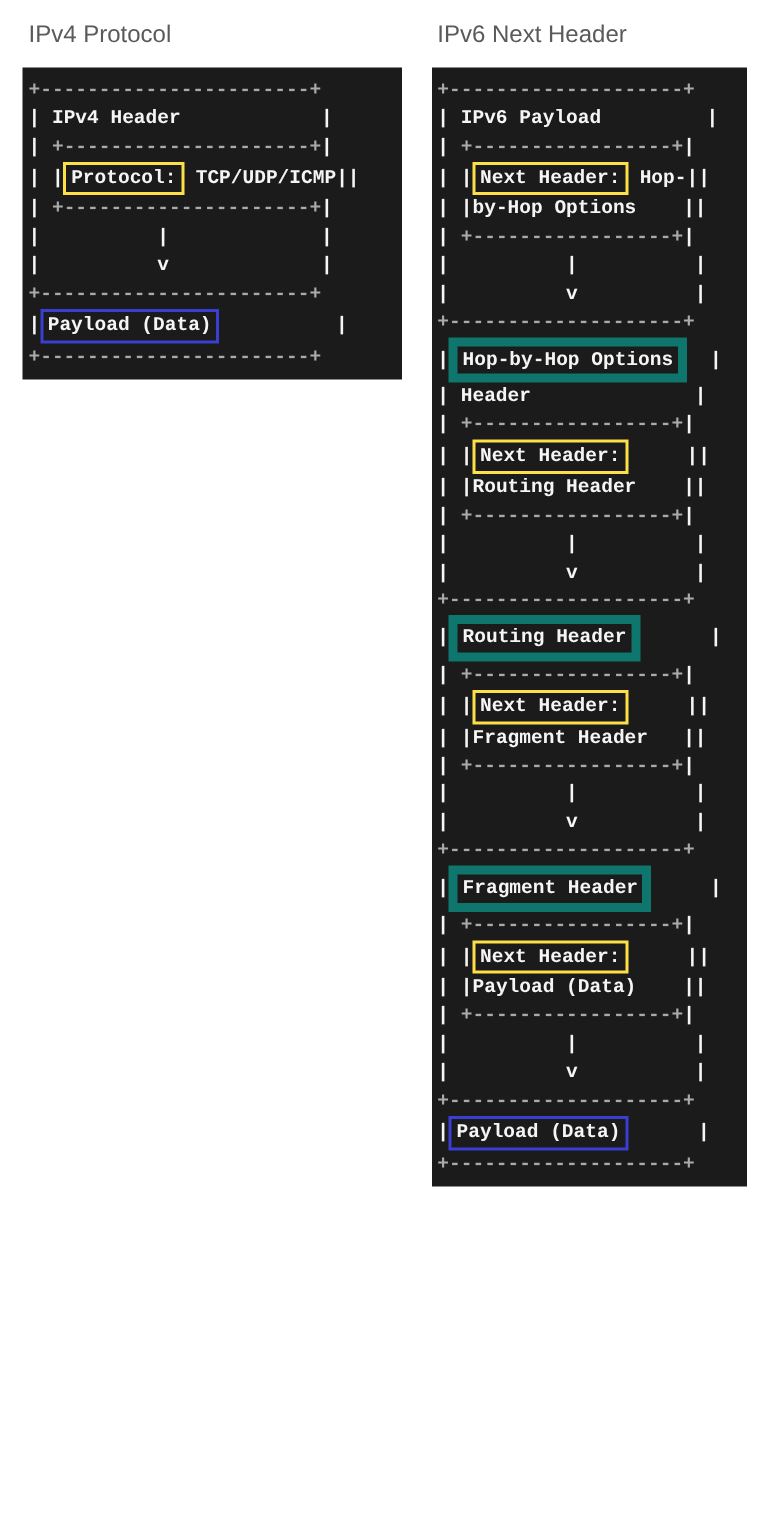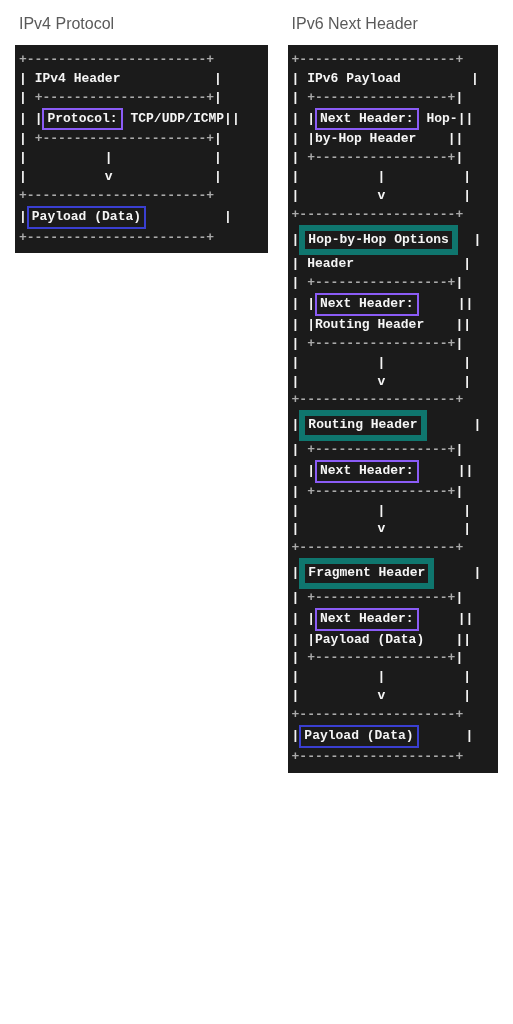--- a/index.html
+++ b/index.html
@@ -39,21 +39,21 @@
   }
   .line {
     white-space: pre;
     display: block;
   }
   .dash { color: #aaa; }
   .plus { color: #aaa; }
   .pipe { color: #f5f5f5; }
   .txt { color: #f5f5f5; text-align: right; }
   .hl-green {
-    border: 2px solid #8b5cf6;
+    border: 2px solid #fde047;
     padding: 0 3px;
     display: inline-block;
   }
   .hl-orange {
     border: 6px solid #0f766e;
     padding: 0 3px;
     display: inline-block;
   }
   .hl-blue {
     border: 2px solid #3a3fd1;
@@ -85,39 +85,40 @@
 
   <div class="col col-right">
     <div class="title">IPv6 Next Header</div>
 
     <div class="box">
 
       <span class="line"><span class="plus">+</span><span class="dash">--------------------</span><span class="plus">+</span></span>
       <span class="line"><span class="pipe">|</span> <span class="txt">IPv6 Payload</span>         <span class="pipe">|</span></span>
       <span class="line"><span class="pipe">|</span> <span class="plus">+</span><span class="dash">-----------------</span><span class="plus">+</span><span class="pipe">|</span></span>
       <span class="line"><span class="pipe">|</span> <span class="pipe">|</span><span class="hl-green">Next Header:</span> <span class="txt">Hop-</span><span class="pipe">|</span><span class="pipe">|</span></span>
-      <span class="line"><span class="pipe">|</span> <span class="pipe">|</span><span class="txt">by-Hop Header</span>    <span class="pipe">|</span><span class="pipe">|</span></span>
+      <span class="line"><span class="pipe">|</span> <span class="pipe">|</span><span class="txt">by-Hop Options</span>    <span class="pipe">|</span><span class="pipe">|</span></span>
       <span class="line"><span class="pipe">|</span> <span class="plus">+</span><span class="dash">-----------------</span><span class="plus">+</span><span class="pipe">|</span></span>
       <span class="line"><span class="pipe">|</span>          <span class="txt">|</span>          <span class="pipe">|</span></span>
       <span class="line"><span class="pipe">|</span>          <span class="txt">v</span>          <span class="pipe">|</span></span>
       <span class="line"><span class="plus">+</span><span class="dash">--------------------</span><span class="plus">+</span></span>
 
       <span class="line"><span class="pipe">|</span><span class="hl-orange">Hop-by-Hop Options</span>  <span class="pipe">|</span></span>
       <span class="line"><span class="pipe">|</span> <span class="txt">Header</span>              <span class="pipe">|</span></span>
       <span class="line"><span class="pipe">|</span> <span class="plus">+</span><span class="dash">-----------------</span><span class="plus">+</span><span class="pipe">|</span></span>
       <span class="line"><span class="pipe">|</span> <span class="pipe">|</span><span class="hl-green">Next Header:</span>     <span class="pipe">|</span><span class="pipe">|</span></span>
       <span class="line"><span class="pipe">|</span> <span class="pipe">|</span><span class="txt">Routing Header</span>    <span class="pipe">|</span><span class="pipe">|</span></span>
       <span class="line"><span class="pipe">|</span> <span class="plus">+</span><span class="dash">-----------------</span><span class="plus">+</span><span class="pipe">|</span></span>
       <span class="line"><span class="pipe">|</span>          <span class="txt">|</span>          <span class="pipe">|</span></span>
       <span class="line"><span class="pipe">|</span>          <span class="txt">v</span>          <span class="pipe">|</span></span>
       <span class="line"><span class="plus">+</span><span class="dash">--------------------</span><span class="plus">+</span></span>
 
       <span class="line"><span class="pipe">|</span><span class="hl-orange">Routing Header</span>      <span class="pipe">|</span></span>
       <span class="line"><span class="pipe">|</span> <span class="plus">+</span><span class="dash">-----------------</span><span class="plus">+</span><span class="pipe">|</span></span>
       <span class="line"><span class="pipe">|</span> <span class="pipe">|</span><span class="hl-green">Next Header:</span>     <span class="pipe">|</span><span class="pipe">|</span></span>
+      <span class="line"><span class="pipe">|</span> <span class="pipe">|</span><span class="txt">Fragment Header</span>   <span class="pipe">|</span><span class="pipe">|</span></span>
       <span class="line"><span class="pipe">|</span> <span class="plus">+</span><span class="dash">-----------------</span><span class="plus">+</span><span class="pipe">|</span></span>
       <span class="line"><span class="pipe">|</span>          <span class="txt">|</span>          <span class="pipe">|</span></span>
       <span class="line"><span class="pipe">|</span>          <span class="txt">v</span>          <span class="pipe">|</span></span>
       <span class="line"><span class="plus">+</span><span class="dash">--------------------</span><span class="plus">+</span></span>
 
       <span class="line"><span class="pipe">|</span><span class="hl-orange">Fragment Header</span>     <span class="pipe">|</span></span>
       <span class="line"><span class="pipe">|</span> <span class="plus">+</span><span class="dash">-----------------</span><span class="plus">+</span><span class="pipe">|</span></span>
       <span class="line"><span class="pipe">|</span> <span class="pipe">|</span><span class="hl-green">Next Header:</span>     <span class="pipe">|</span><span class="pipe">|</span></span>
       <span class="line"><span class="pipe">|</span> <span class="pipe">|</span><span class="txt">Payload (Data)</span>    <span class="pipe">|</span><span class="pipe">|</span></span>
       <span class="line"><span class="pipe">|</span> <span class="plus">+</span><span class="dash">-----------------</span><span class="plus">+</span><span class="pipe">|</span></span>

